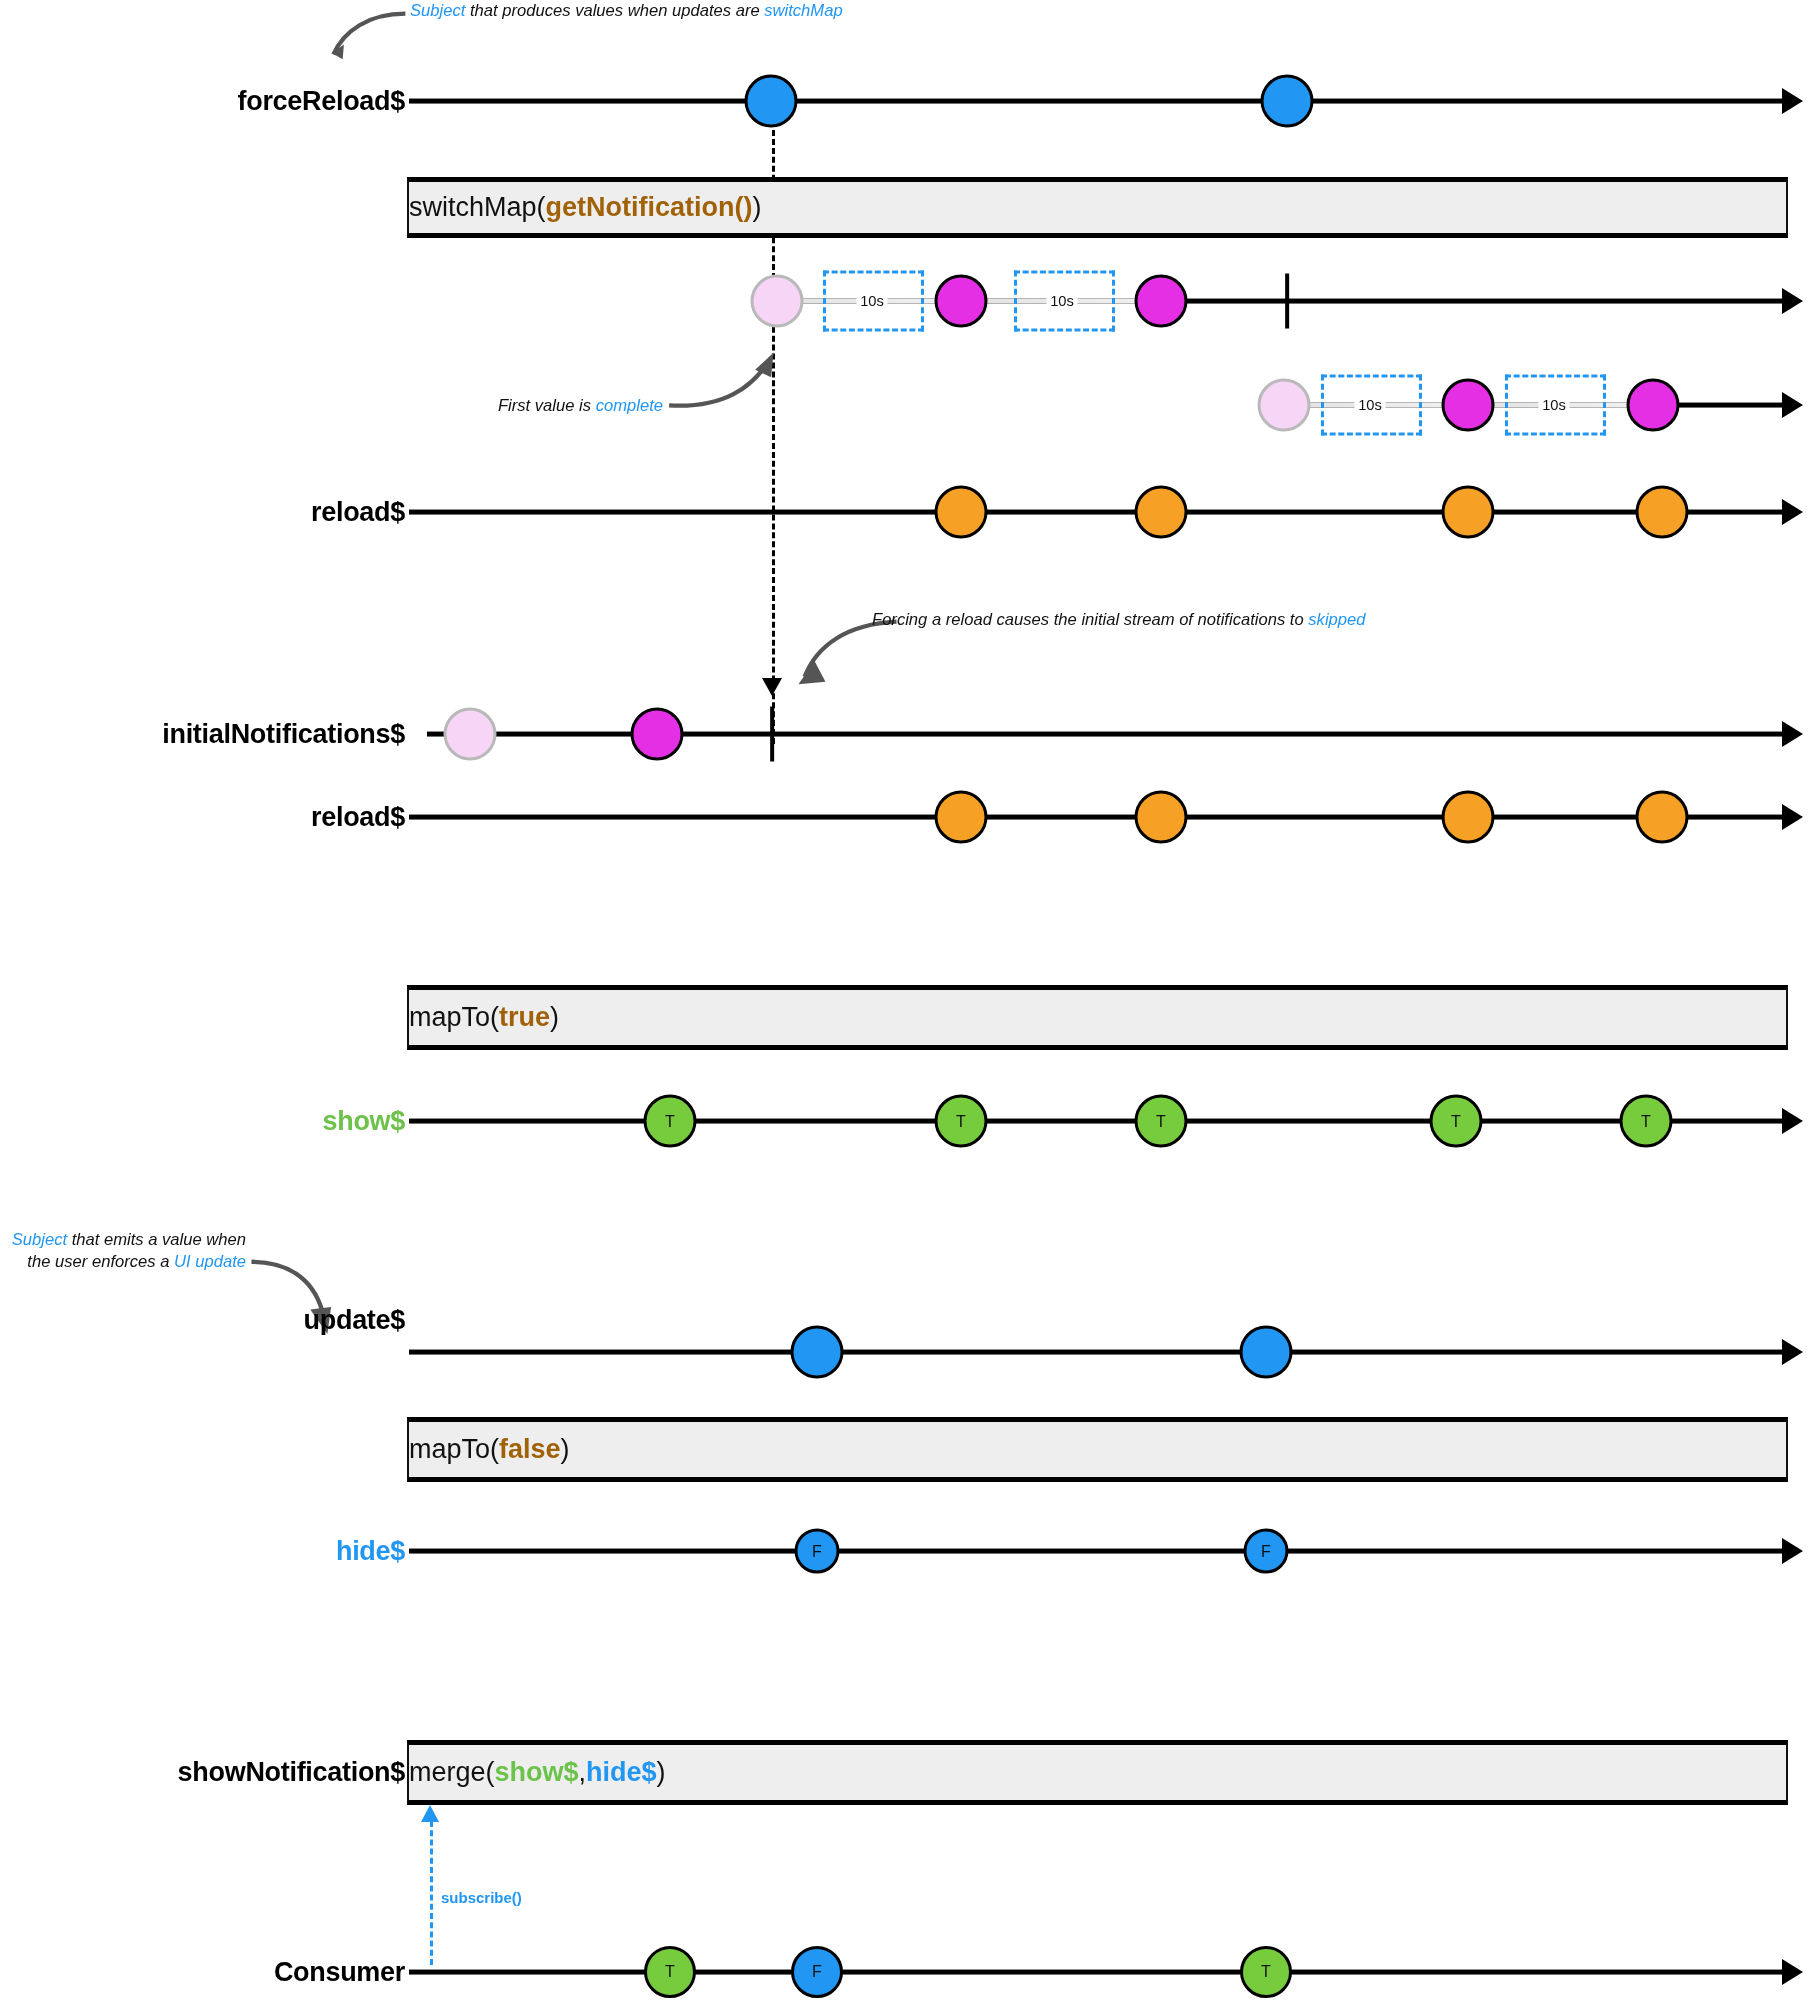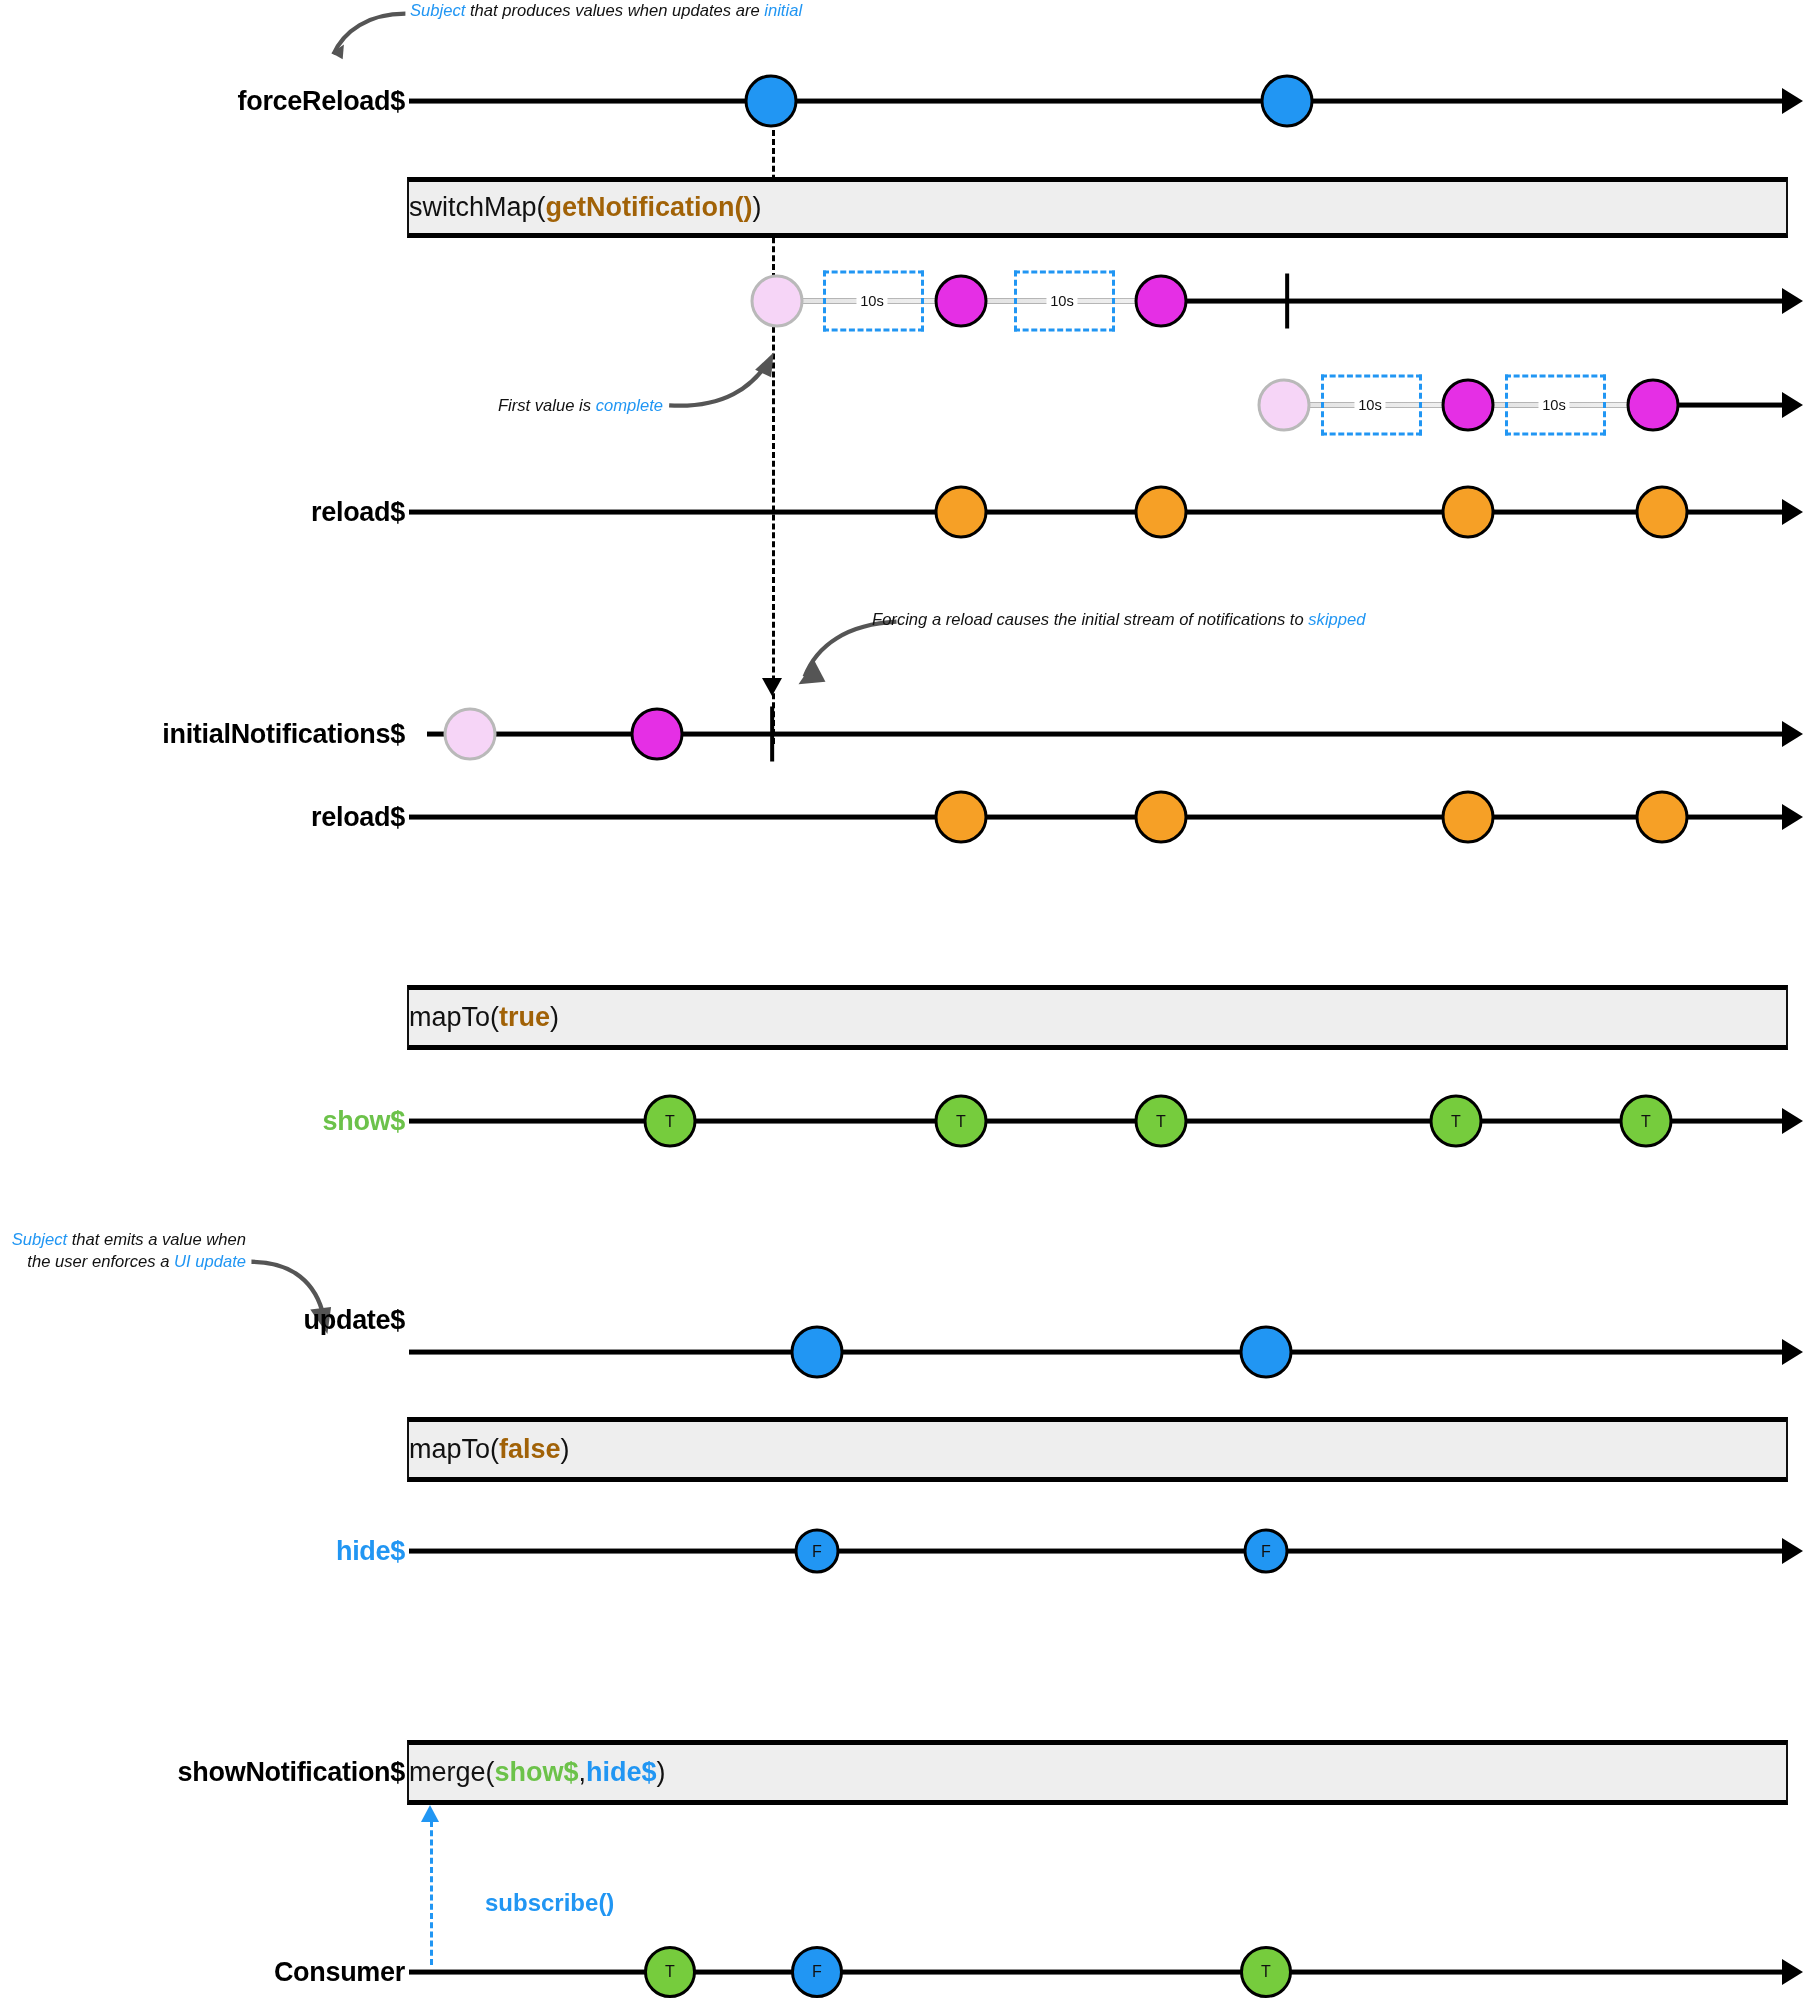--- a/index.html
+++ b/index.html
@@ -89,36 +89,36 @@
   }
 
   
   .note{
     position:absolute;font-style:italic;font-size:16.6px;color:#111;
     white-space:nowrap;font-family:"Liberation Sans",sans-serif;
   }
   .note.rt{text-align:right;}
   .note .hl{color:#2196f3;font-style:italic;}
   .subscribe-label{
-    position:absolute;color:#2196f3;font-weight:bold;font-size:24px;
-    font-family:"Liberation Sans",sans-serif;white-space:nowrap;margin-left:44px;
+    position:absolute;color:#2196f3;font-weight:bold;font-size:15px;
+    font-family:"Liberation Sans",sans-serif;white-space:nowrap;
   }
   svg.curve{position:absolute;overflow:visible;pointer-events:none;}
 </style>
 </head>
 <body>
 
 <div id="stage">
 
   <svg class="curve" style="left:307px;top:0px;width:123px;height:68px;" viewBox="0 0 200 110" width="123" height="68">
     <path d="M660,22 C600,22 560,50 543,88" stroke="#555" stroke-width="7" fill="none" transform="translate(-500,0)"></path>
     <polygon points="40,86 60,72 58,96" fill="#555"></polygon>
   </svg>
   <div class="note" style="left:410px;top:1.2px;">
-    <span class="hl">Subject</span><span> that produces values when updates are </span><span class="hl">initial</span>
+    <span class="hl">Subject</span><span> that produces values when updates are </span><span class="hl">switchMap</span>
   </div>
 
   <div class="slabel" style="left:86px;top:101px;width:319px;">forceReload$</div>
   <div class="axis" style="left:409px;top:101px;width:1379px;"></div>
   <div class="axis-head" style="left:1782px;top:101px;"></div>
   <div class="marble m-blue" style="left:771px;top:101px;width:53px;height:53px;"></div>
   <div class="marble m-blue" style="left:1287px;top:101px;width:53px;height:53px;"></div>
 
   <div class="vguide" style="left:772px;top:130px;height:614px;"></div>
   <div class="vguide-arrow" style="left:772px;top:678px;"></div>

